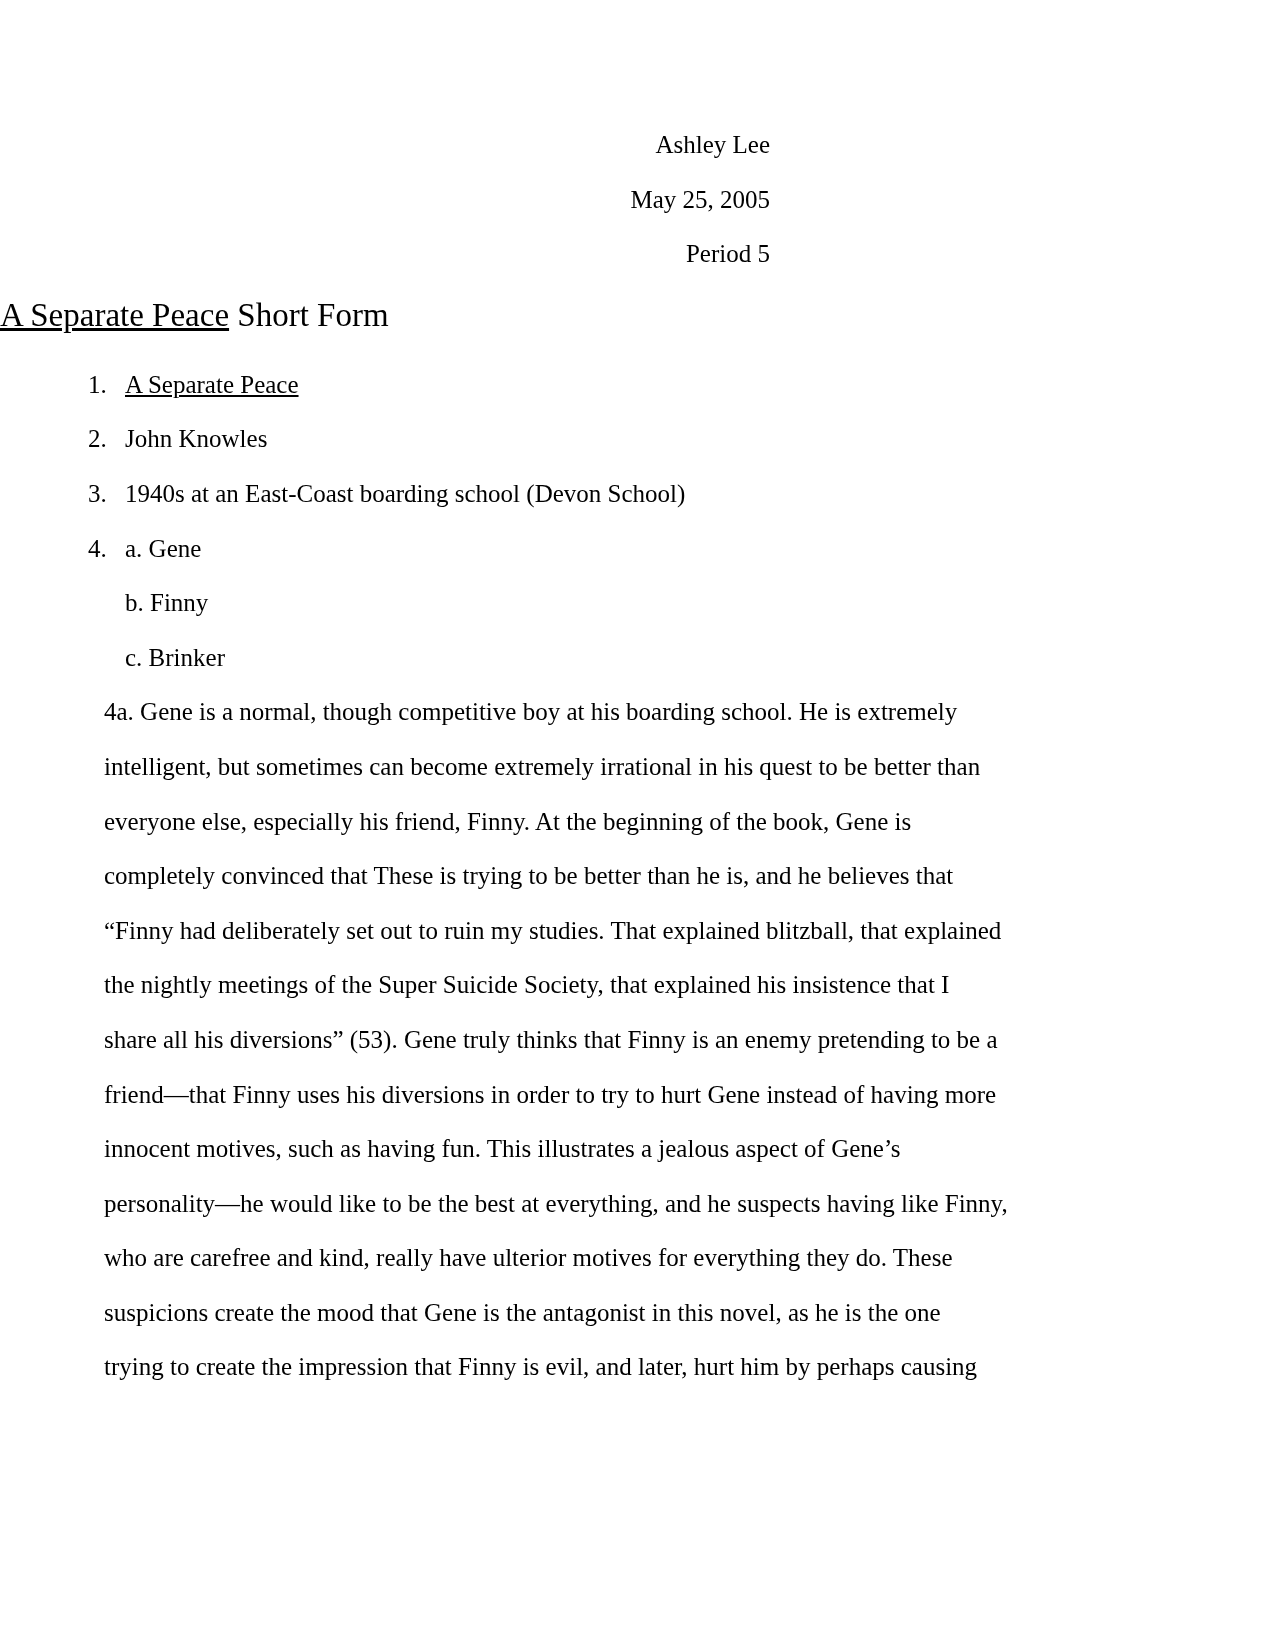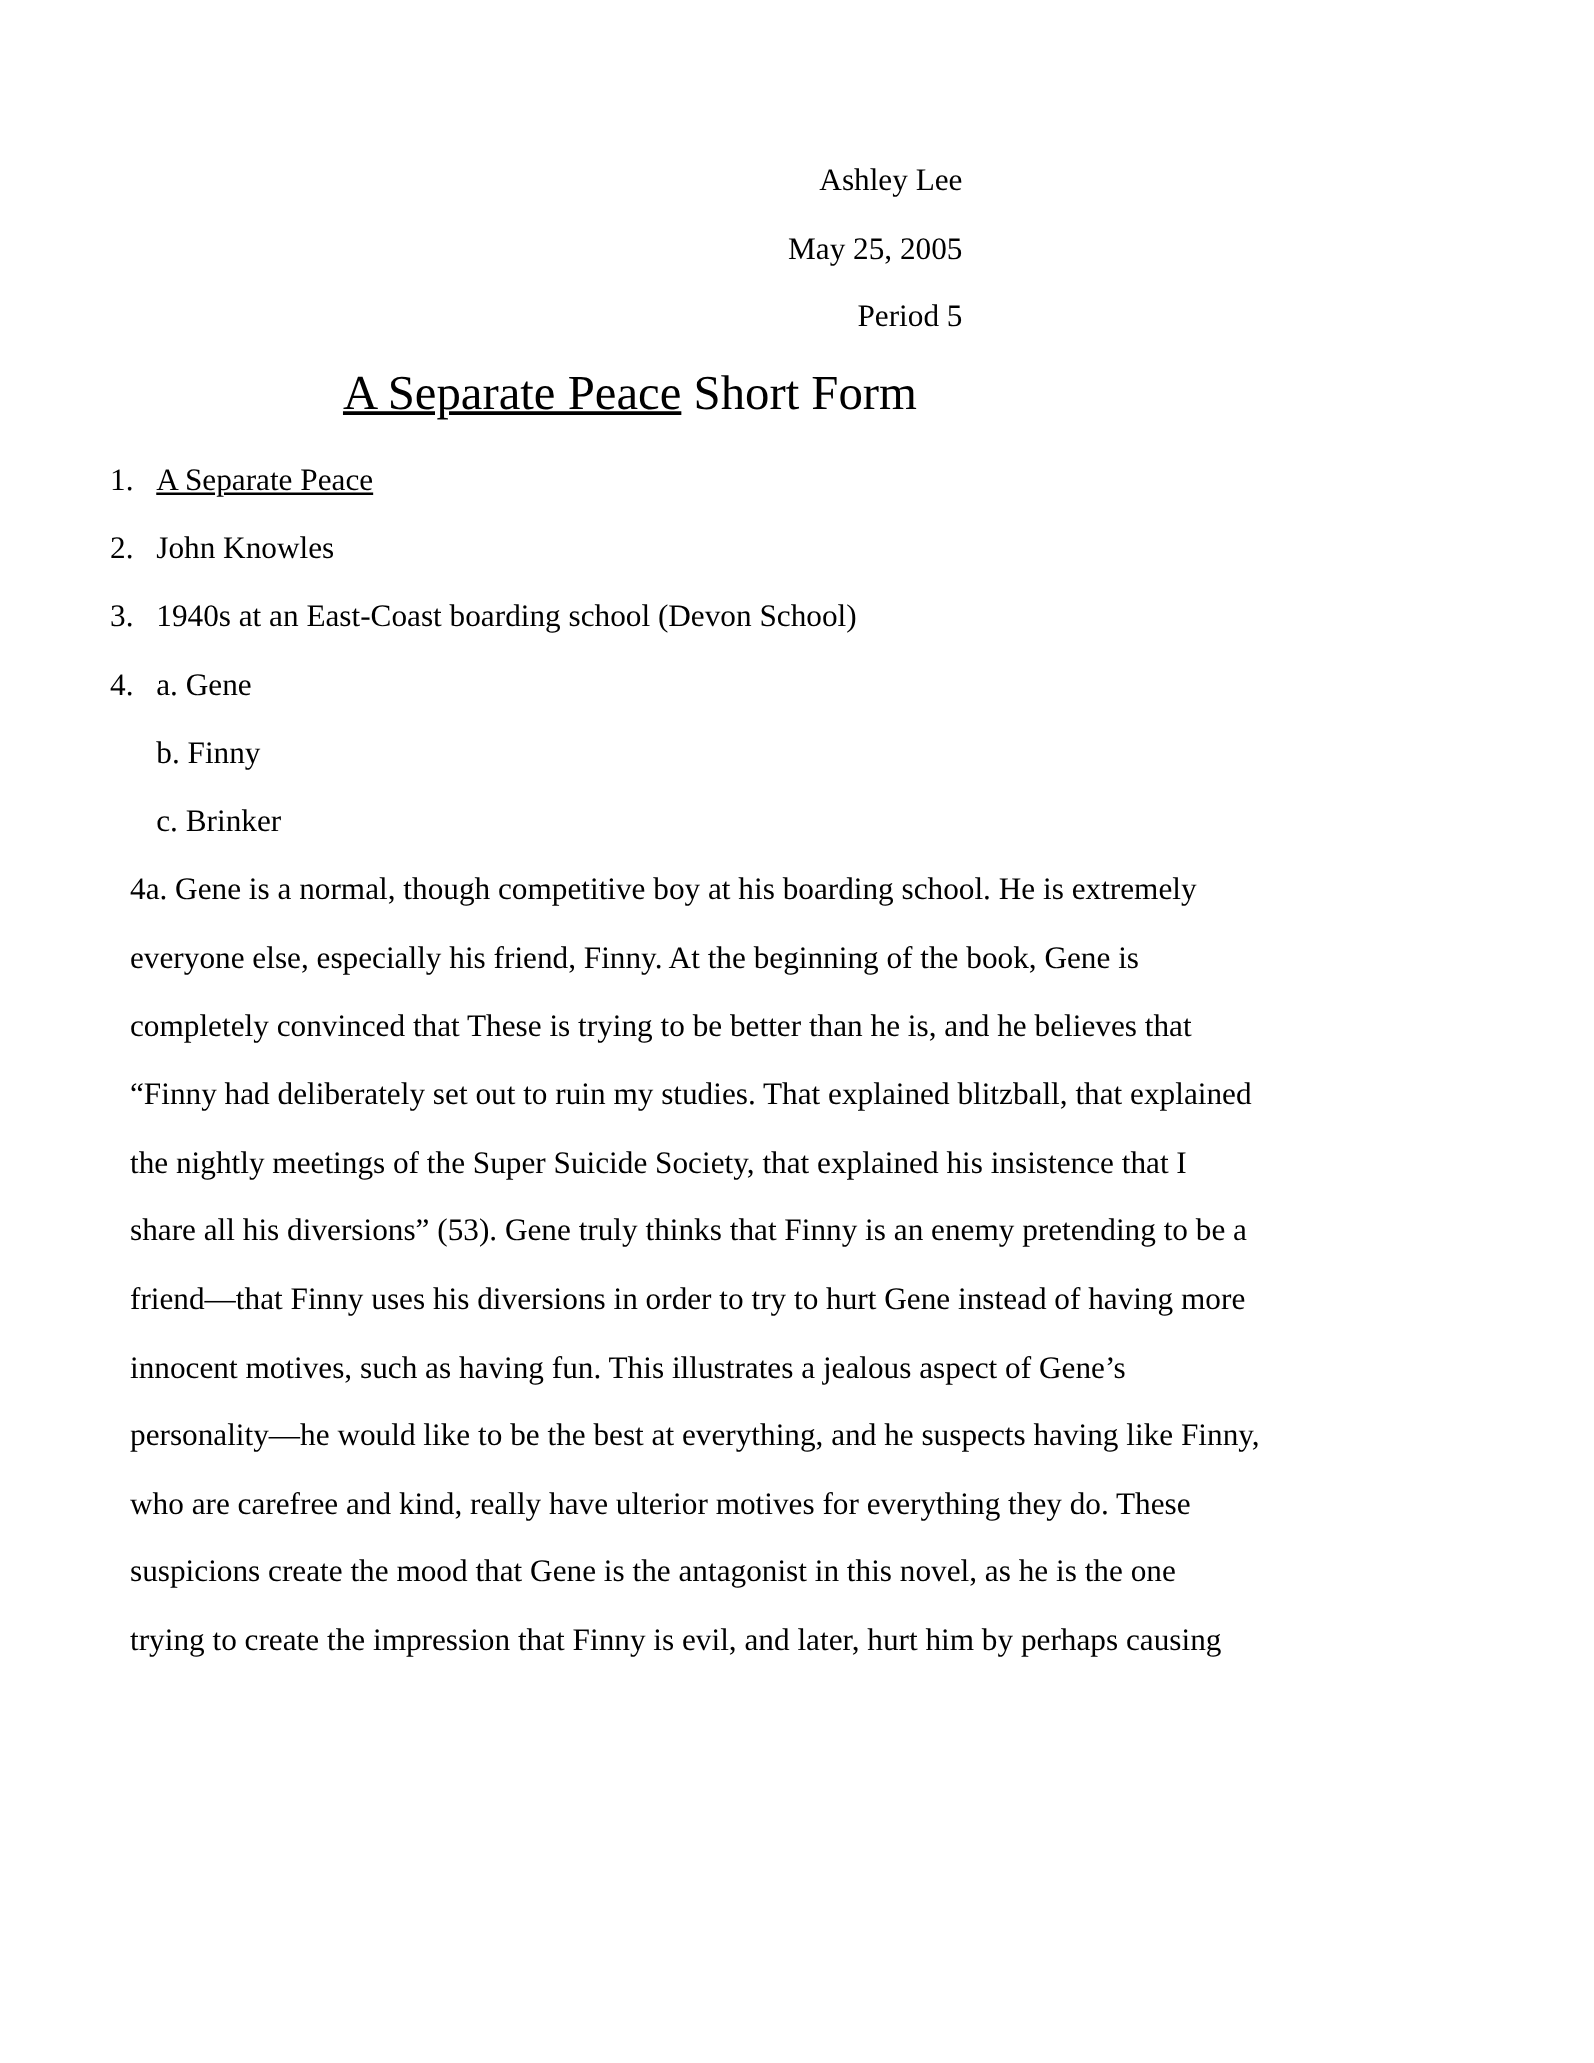--- a/index.html
+++ b/index.html
@@ -20,22 +20,21 @@
     overflow: hidden;
   }
   .doc-header {
     padding-top: 118px;
     padding-right: 238px;
     text-align: right;
     line-height: 54.6px;
   }
   .doc-title {
     margin-top: 4px;
-    text-align: center;
-    font-size: 39px;
+    font-size: 33px;
     line-height: 58px;
     white-space: nowrap;
   }
   .underline { text-decoration: underline; }
   .doc-list {
     margin-top: 14px;
     padding-left: 88px;
     line-height: 54.6px;
   }
   .list-row { white-space: nowrap; }
@@ -82,20 +81,21 @@
     <div class="list-row">
       <span class="list-marker"></span><span>b. Finny</span>
     </div>
     <div class="list-row">
       <span class="list-marker"></span><span>c. Brinker</span>
     </div>
   </div>
 
   <div class="doc-body">
     <div class="body-line">4a. Gene is a normal, though competitive boy at his boarding school. He is extremely</div>
+    <div class="body-line">intelligent, but sometimes can become extremely irrational in his quest to be better than</div>
     <div class="body-line">everyone else, especially his friend, Finny. At the beginning of the book, Gene is</div>
     <div class="body-line">completely convinced that These is trying to be better than he is, and he believes that</div>
     <div class="body-line">“Finny had deliberately set out to ruin my studies. That explained blitzball, that explained</div>
     <div class="body-line">the nightly meetings of the Super Suicide Society, that explained his insistence that I</div>
     <div class="body-line">share all his diversions” (53). Gene truly thinks that Finny is an enemy pretending to be a</div>
     <div class="body-line">friend—that Finny uses his diversions in order to try to hurt Gene instead of having more</div>
     <div class="body-line">innocent motives, such as having fun. This illustrates a jealous aspect of Gene’s</div>
     <div class="body-line">personality—he would like to be the best at everything, and he suspects having like Finny,</div>
     <div class="body-line">who are carefree and kind, really have ulterior motives for everything they do. These</div>
     <div class="body-line">suspicions create the mood that Gene is the antagonist in this novel, as he is the one</div>

